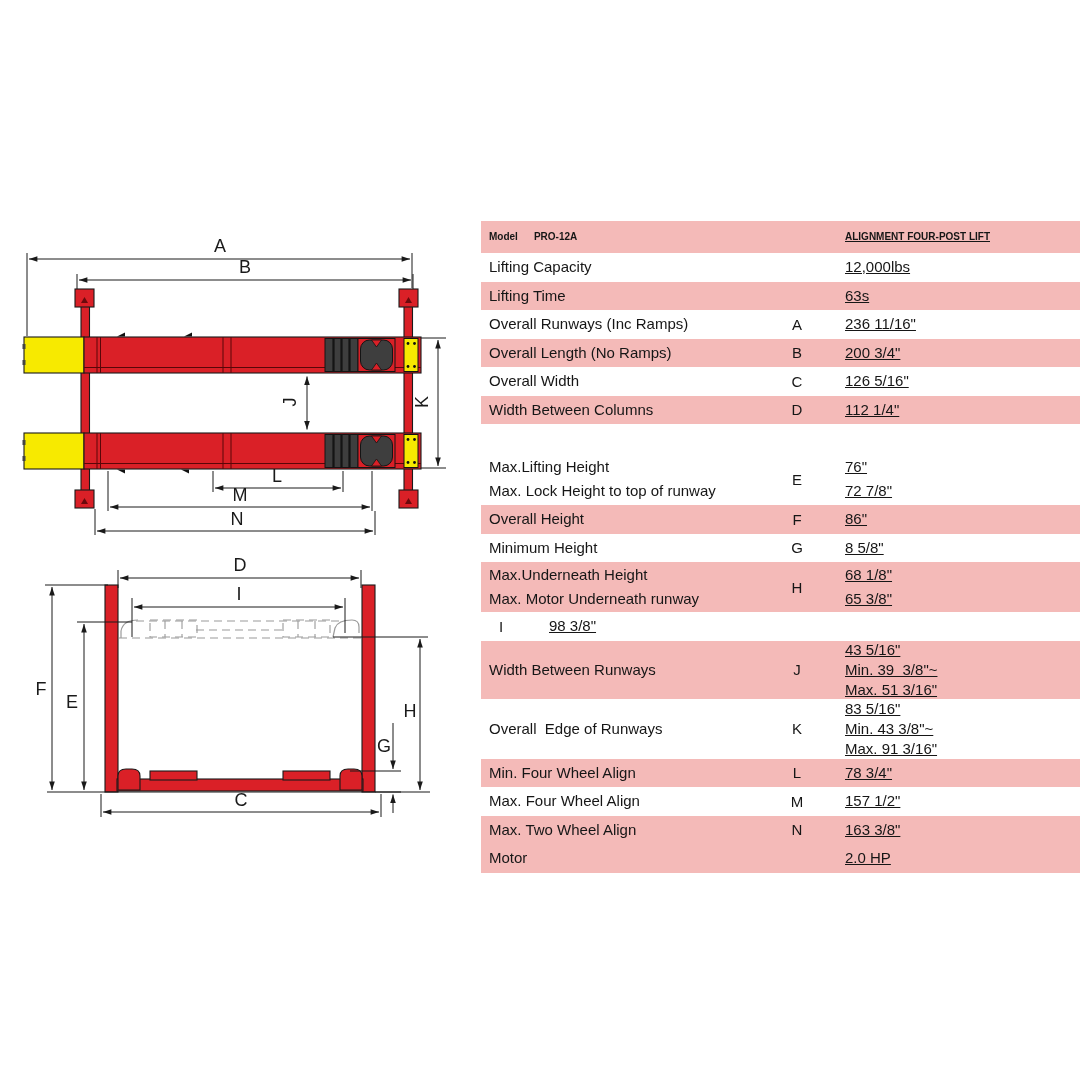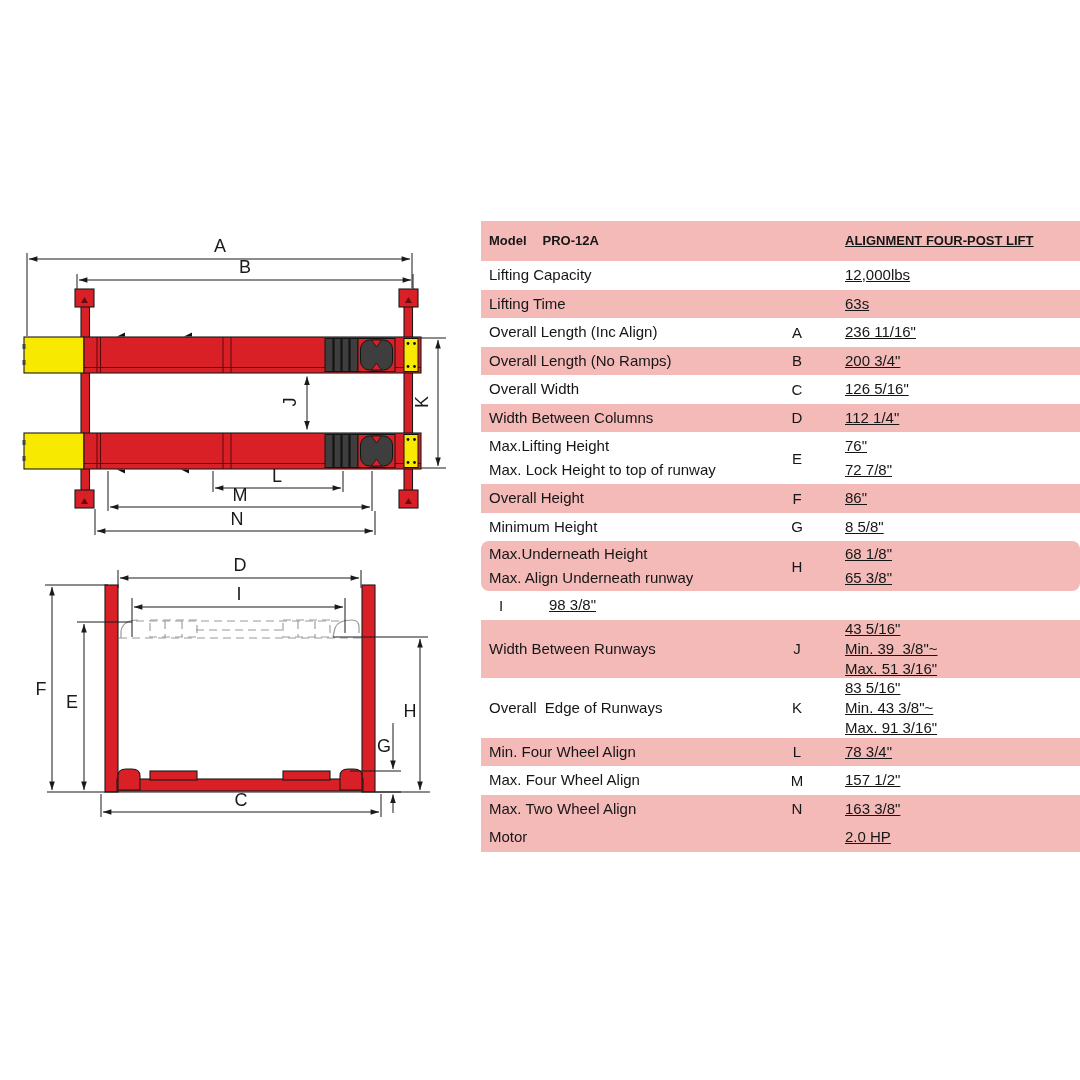--- a/index.html
+++ b/index.html
@@ -12,24 +12,24 @@
   .ext{stroke:#1a1a1a;stroke-width:1;fill:none;}
   .oln{stroke:#1a1a1a;stroke-width:1.1;}
   .dash{stroke:#9a9a9a;stroke-width:1.1;fill:none;stroke-dasharray:8 5;}
   .hook{stroke:#9a9a9a;stroke-width:1.2;fill:none;}
 
   
   .spec-table{position:absolute;left:481px;top:221px;width:599px;color:#161616;
               font-size:15px;}
   .row{display:flex;align-items:center;}
   .pink{background:#f4bab8;}
-  .hdr{height:40px;font-weight:bold;font-size:13px;}
+  .hdr{height:32px;font-weight:bold;font-size:10px;}
   .h1{height:28.5px;justify-content:flex-end;}
-  .he{height:52px;}
-  .hh{height:50px;border-radius:8px;}
+  .he{height:52px;margin-top:29px;}
+  .hh{height:50px;}
   .hj{height:58px;}
   .hk{height:60px;}
   .c-label{width:296px;padding-left:8px;}
   .c-letter{width:40px;text-align:center;}
   .c-value{flex:1;padding-left:28px;text-decoration:underline;}
   .c-label span,.c-value span{display:block;white-space:pre;line-height:20px;}
   .lh24 .c-label span,.lh24 .c-value span{line-height:24px;}
   .inl{display:inline-block !important;}
   .model{margin-left:16px;}
 </style>
@@ -218,21 +218,21 @@
           <span>Lifting Time</span>
         </div>
     <div class="c-letter"></div>
     <div class="c-value">
           <span>63s</span>
         </div>
   </div>
 
   <div class="row h1">
     <div class="c-label">
-          <span>Overall Length (Inc Align)</span>
+          <span>Overall Runways (Inc Ramps)</span>
         </div>
     <div class="c-letter">A</div>
     <div class="c-value">
           <span>236 11/16"</span>
         </div>
   </div>
 
   <div class="row pink h1">
     <div class="c-label">
           <span>Overall Length (No Ramps)</span>
@@ -291,21 +291,21 @@
         </div>
     <div class="c-letter">G</div>
     <div class="c-value">
           <span>8 5/8"</span>
         </div>
   </div>
 
   <div class="row pink hh lh24">
     <div class="c-label">
       <span>Max.Underneath Height</span>
-      <span>Max. Align Underneath runway</span>
+      <span>Max. Motor Underneath runway</span>
     </div>
     <div class="c-letter">H</div>
     <div class="c-value">
       <span>68 1/8"</span>
       <span>65 3/8"</span>
     </div>
   </div>
 
   <div class="row h1">
     <div class="c-letter">I</div>

